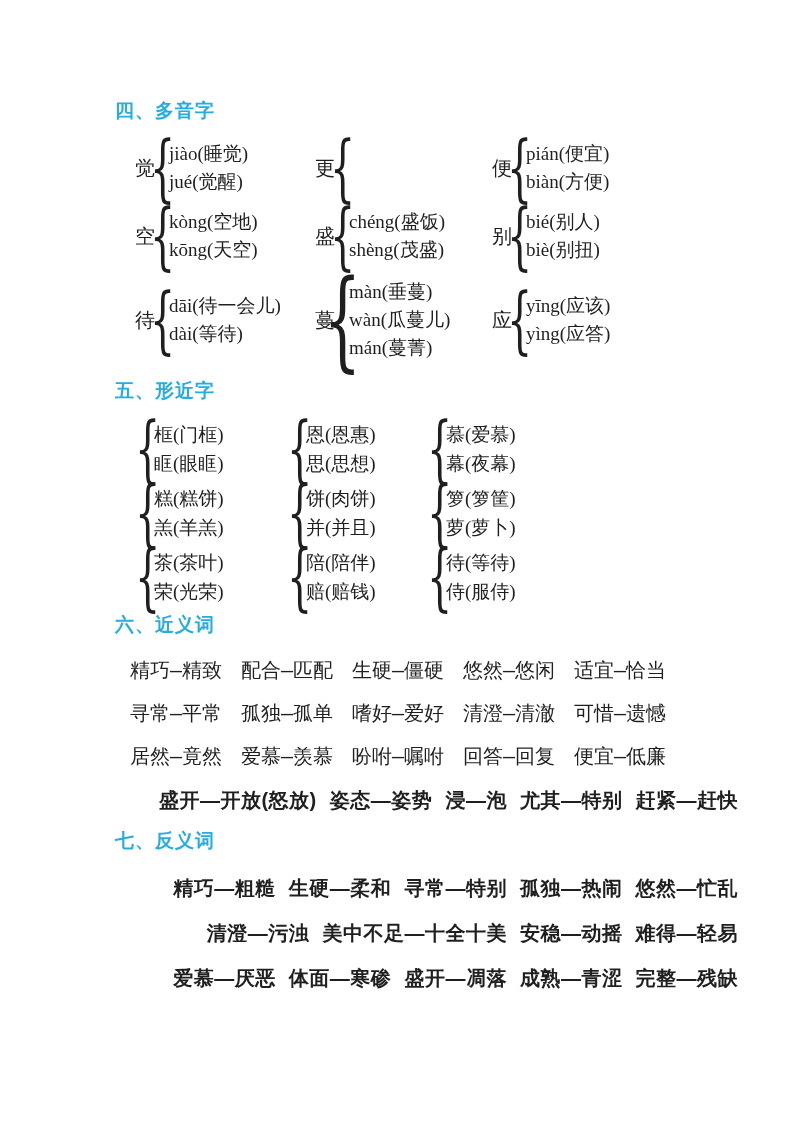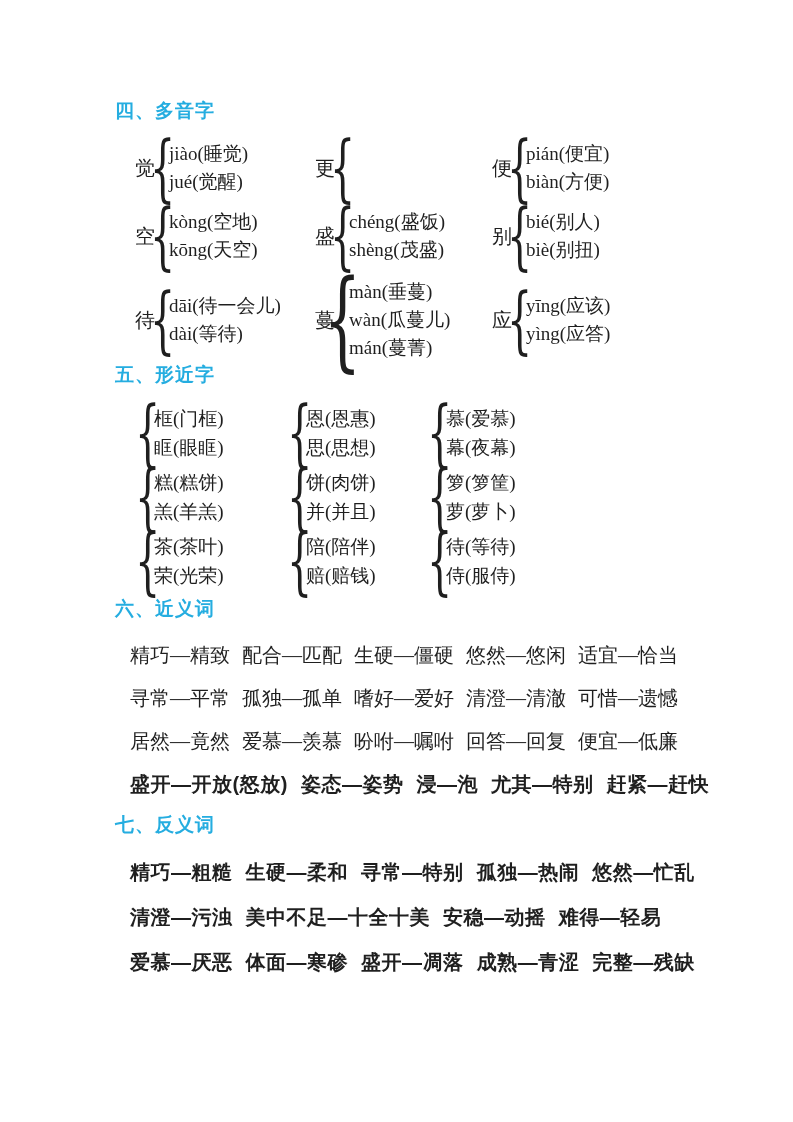--- a/index.html
+++ b/index.html
@@ -22,21 +22,21 @@
   .sec { margin: 0; }
   .sec-heading {
     font-family: "Liberation Sans", "DejaVu Sans", sans-serif;
     font-size: 19px;
     line-height: 22px;
     font-weight: 700;
     color: #25ade0;
     letter-spacing: 1px;
     margin: 0 0 18px 0;
   }
-  .sec-heading.tight-top { }
+  .sec-heading.tight-top { margin-top: 16px; }
   .sec-heading.word-top { margin-top: 8px; margin-bottom: 14px; }
 
   
   .poly-grid {
     display: grid;
     grid-template-columns: 180px 177px 1fr;
     row-gap: 12px;
     padding-left: 20px;
     align-items: center;
   }
@@ -86,25 +86,27 @@
     white-space: nowrap;
   }
 
   
   .word-lines { padding-left: 15px; }
   .word-line {
     font-size: 20px;
     line-height: 43px;
     word-spacing: 7px;
     white-space: nowrap;
+    font-family: Liberation Mono, monospace;
   }
   .word-line.bold {
     font-family: "Liberation Sans", "DejaVu Sans", sans-serif;
     font-weight: 700;
     letter-spacing: 0.5px;
+    text-align: right;
   }
   .ant .word-line { line-height: 45px; }
 </style>
 </head>
 <body>
 
 <div class="page">
 
   <section class="sec">
     <h2 class="sec-heading">四、多音字</h2>

